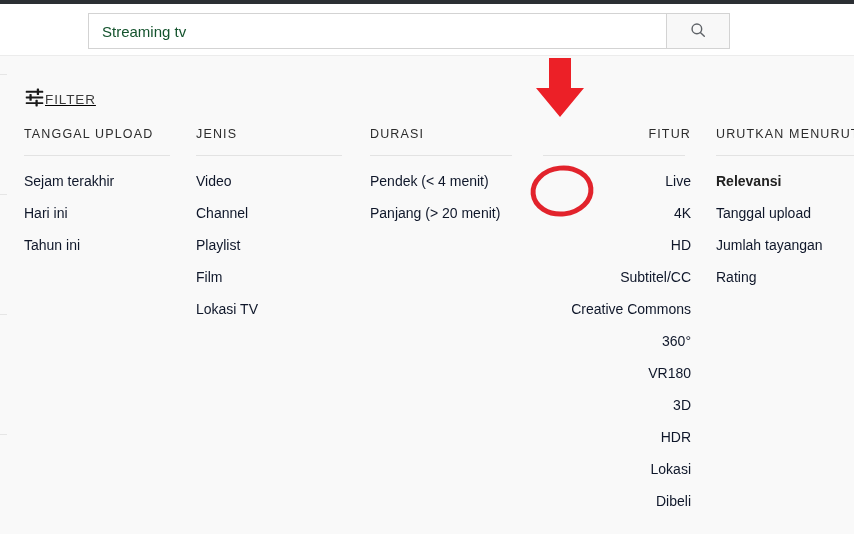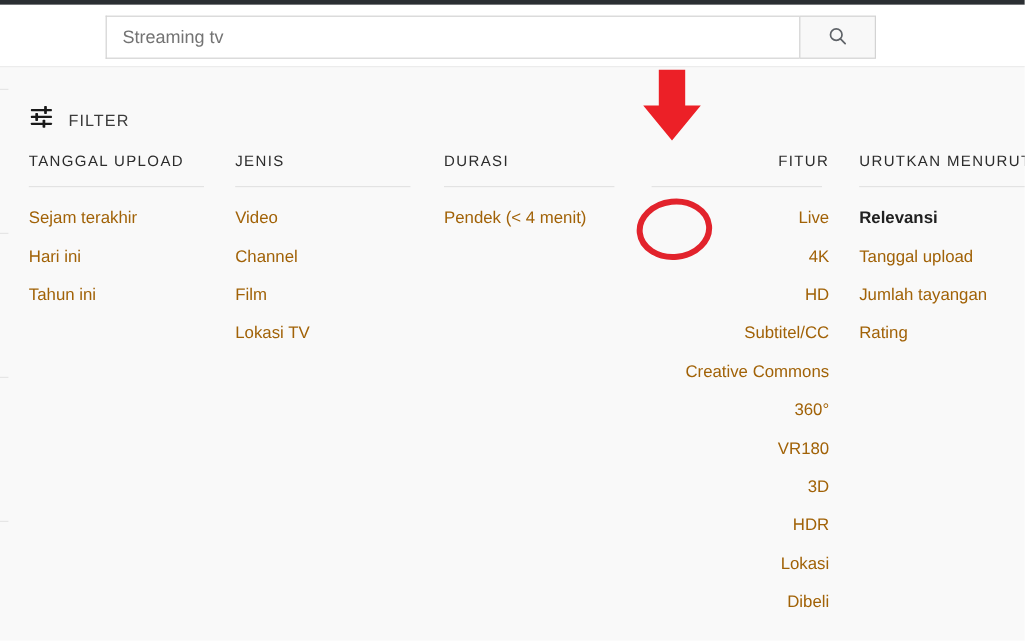--- a/index.html
+++ b/index.html
@@ -44,21 +44,21 @@
   }
 
   #search-input {
     width: 578px;
     height: 36px;
     border: 1px solid #d3d3d3;
     border-right: none;
     background: #ffffff;
     font-family: "Liberation Sans", sans-serif;
     font-size: 15px;
-    color: #737373;
+    color: #14532d;
     padding: 0 0 0 13px;
     outline: none;
     line-height: 34px;
   }
   #search-input::placeholder { color: #909090; }
 
   #search-button {
     width: 64px;
     height: 36px;
     border: 1px solid #d3d3d3;
@@ -79,22 +79,22 @@
     background: #f9f9f9;
     border-top: 1px solid #ececec;
   }
 
   #filter-toggle {
     position: absolute;
     left: 24px;
     top: 31px;
     display: flex;
     align-items: center;
-    gap: 12px;
     cursor: pointer;
+    text-decoration: underline;
   }
 
   #filter-toggle .label {
     font-size: 13.5px;
     letter-spacing: 0.9px;
     color: #3b3b3b;
     font-weight: 400;
   }
 
   
@@ -126,21 +126,21 @@
   .filter-col.c2 .col-rule { width: 142px; }
   .filter-col.c3 .col-rule { width: 142px; }
   .filter-col.c4 .col-rule { width: 138px; }
 
   .col-list { margin-top: 9px; }
 
   .filter-item {
     height: 32px;
     line-height: 32px;
     font-size: 14px;
-    color: #a16207;
+    color: #0f172a;
     white-space: nowrap;
     cursor: pointer;
   }
   .filter-item.selected {
     color: #212121;
     font-weight: bold;
   }
 
   
   #red-arrow {
@@ -215,30 +215,32 @@
       <div class="filter-item">Tahun ini</div>
     </div>
   </div>
 
   <div class="filter-col c1">
     <div class="col-head">JENIS</div>
     <div class="col-rule"></div>
     <div class="col-list">
       <div class="filter-item">Video</div>
       <div class="filter-item">Channel</div>
+      <div class="filter-item">Playlist</div>
       <div class="filter-item">Film</div>
       <div class="filter-item">Lokasi TV</div>
     </div>
   </div>
 
   <div class="filter-col c2">
     <div class="col-head">DURASI</div>
     <div class="col-rule"></div>
     <div class="col-list">
       <div class="filter-item">Pendek (&lt; 4 menit)</div>
+      <div class="filter-item">Panjang (&gt; 20 menit)</div>
     </div>
   </div>
 
   <div class="filter-col c3">
     <div class="col-head">FITUR</div>
     <div class="col-rule"></div>
     <div class="col-list">
       <div class="filter-item">Live</div>
       <div class="filter-item">4K</div>
       <div class="filter-item">HD</div>

